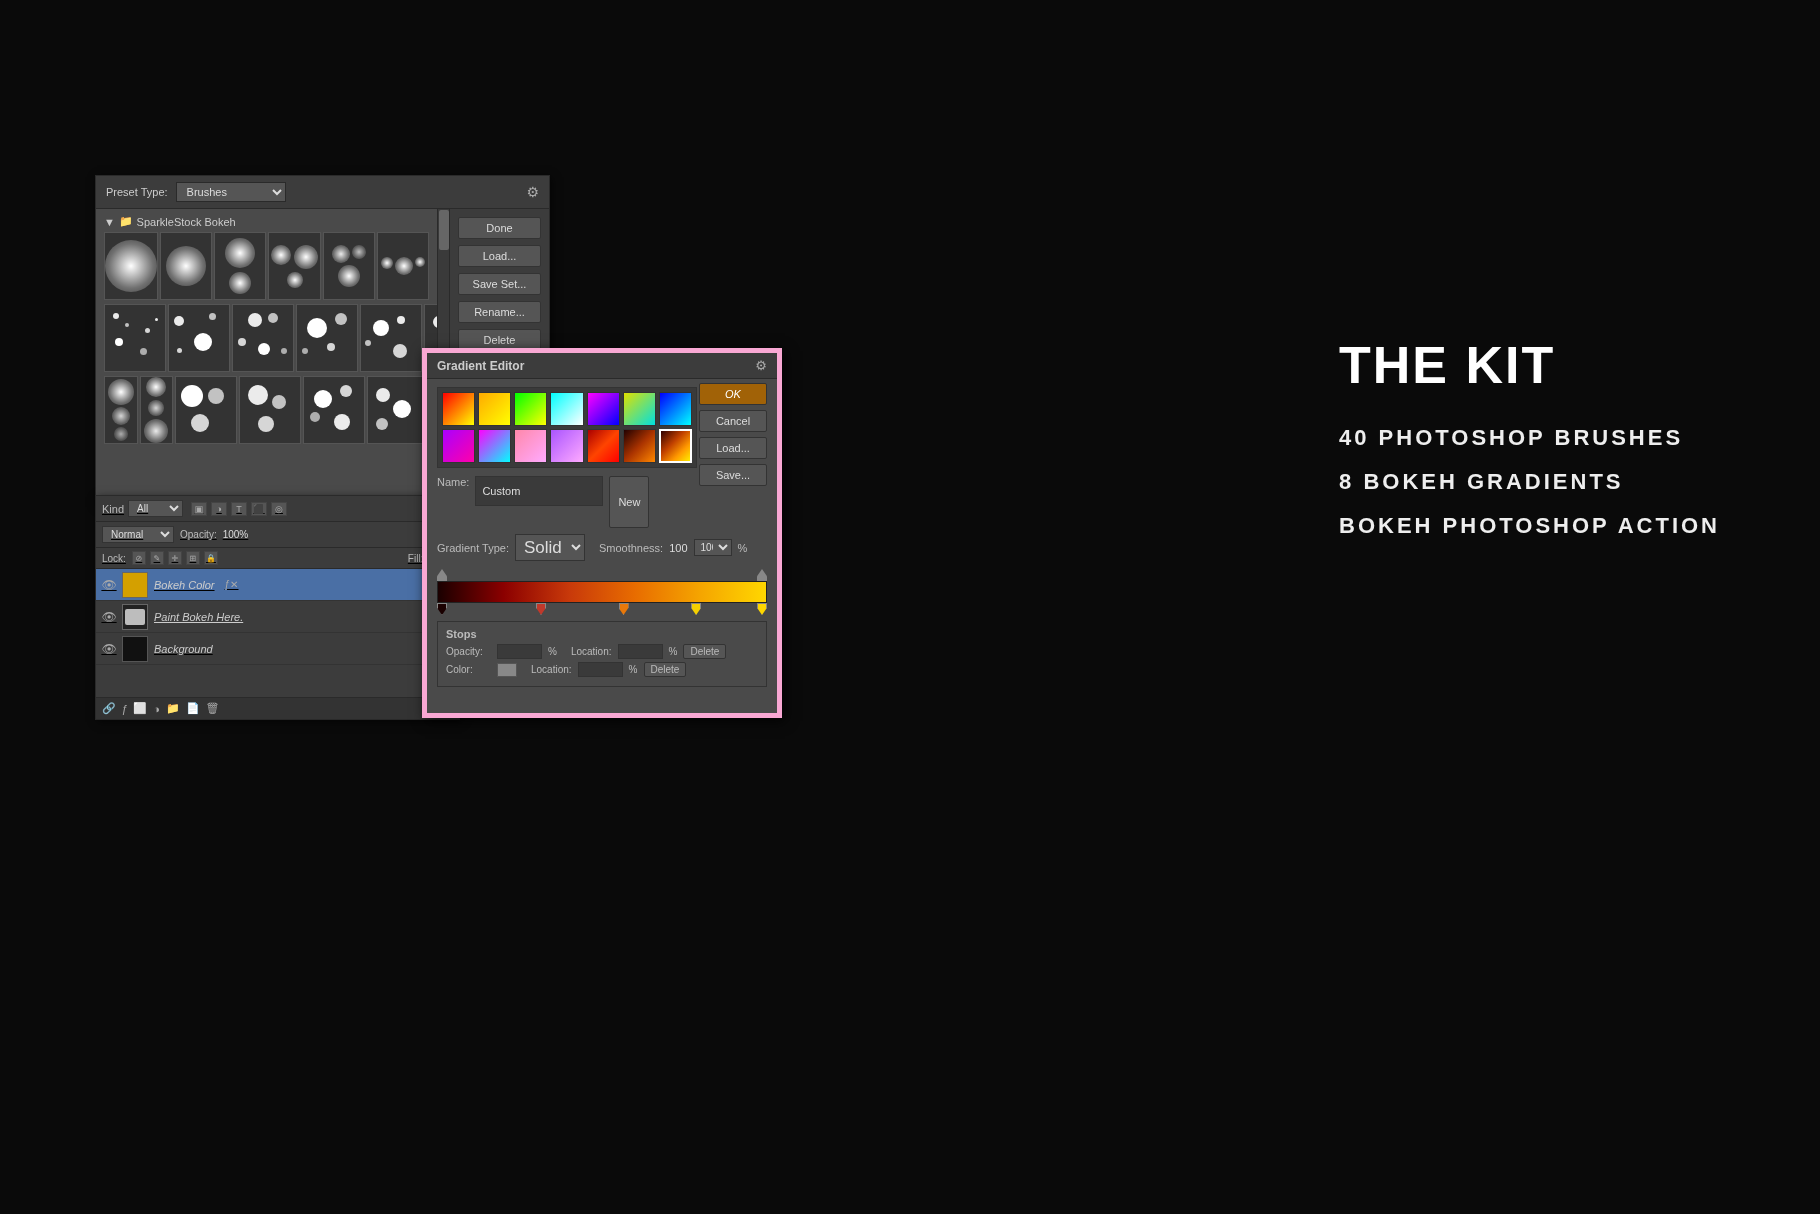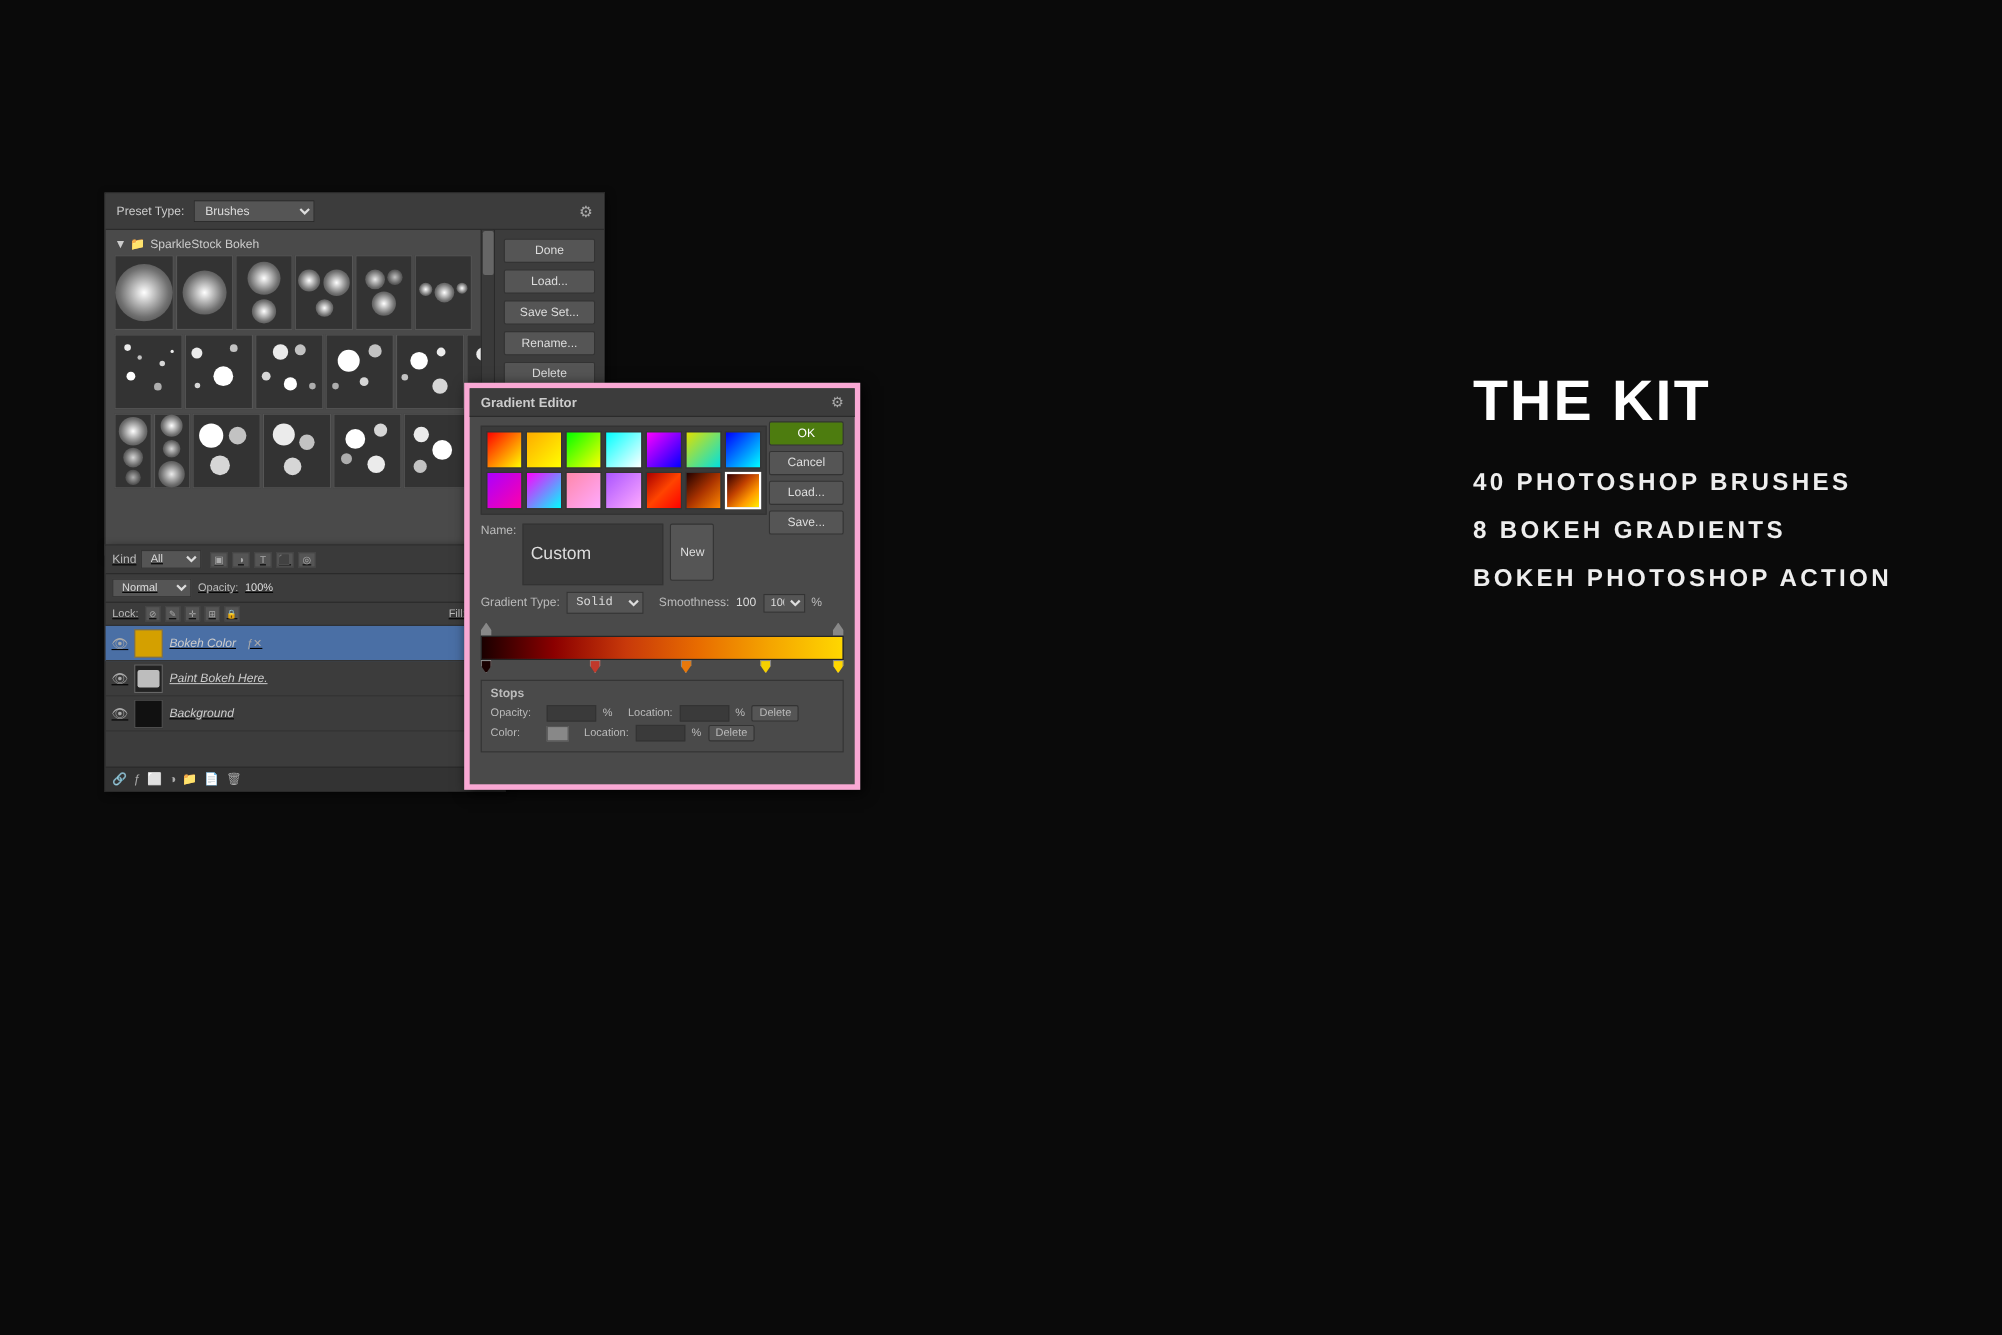--- a/index.html
+++ b/index.html
@@ -292,38 +292,39 @@
       color: #ddd;
       border: 1px solid #333;
       font-size: 11px;
       padding: 4px 10px;
       cursor: pointer;
       width: 68px;
       text-align: center;
       border-radius: 2px;
     }
     .grad-btn-ok {
-      background: #4d7c0f;
+      background: #a16207;
       color: #fff;
+      font-style: italic;
     }
 
     
     .name-row {
       display: flex;
       align-items: flex-start;
       gap: 6px;
       margin-bottom: 6px;
     }
     .name-label { color: #bbb; font-size: 11px; }
     .name-input {
       background: #3a3a3a;
       border: 1px solid #333;
       color: #ddd;
-      font-size: 16px;
-      padding: 18px 6px;
+      font-size: 11px;
+      padding: 8px 6px;
       width: 128px;
     }
     .new-btn {
       background: #555;
       color: #ddd;
       border: 1px solid #333;
       font-size: 11px;
       padding: 19px 8px;
       cursor: pointer;
       border-radius: 2px;
@@ -334,24 +335,23 @@
       display: flex;
       align-items: center;
       gap: 6px;
       margin-bottom: 4px;
     }
     .type-label { color: #bbb; font-size: 11px; }
     .type-select {
       background: #555;
       color: #ddd;
       border: 1px solid #333;
-      font-size: 11px;
+      font-size: 17px;
       padding: 2px 4px;
       width: 70px;
-      font-family: Liberation Mono, monospace;
     }
     .smooth-label { color: #bbb; font-size: 11px; margin-left: 8px; }
     .smooth-val { color: #ddd; font-size: 11px; }
     .smooth-select {
       background: #555;
       color: #ddd;
       border: 1px solid #333;
       font-size: 10px;
       padding: 1px 2px;
       width: 38px;

